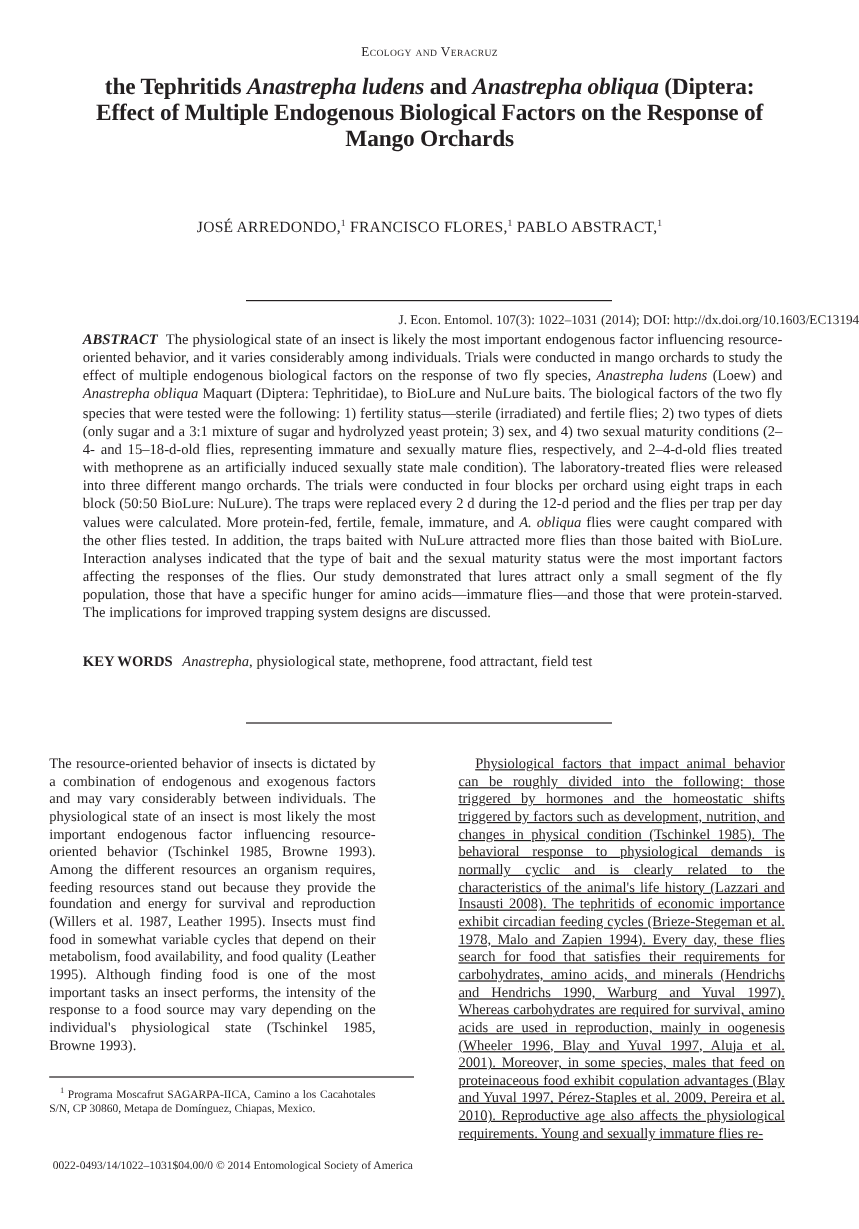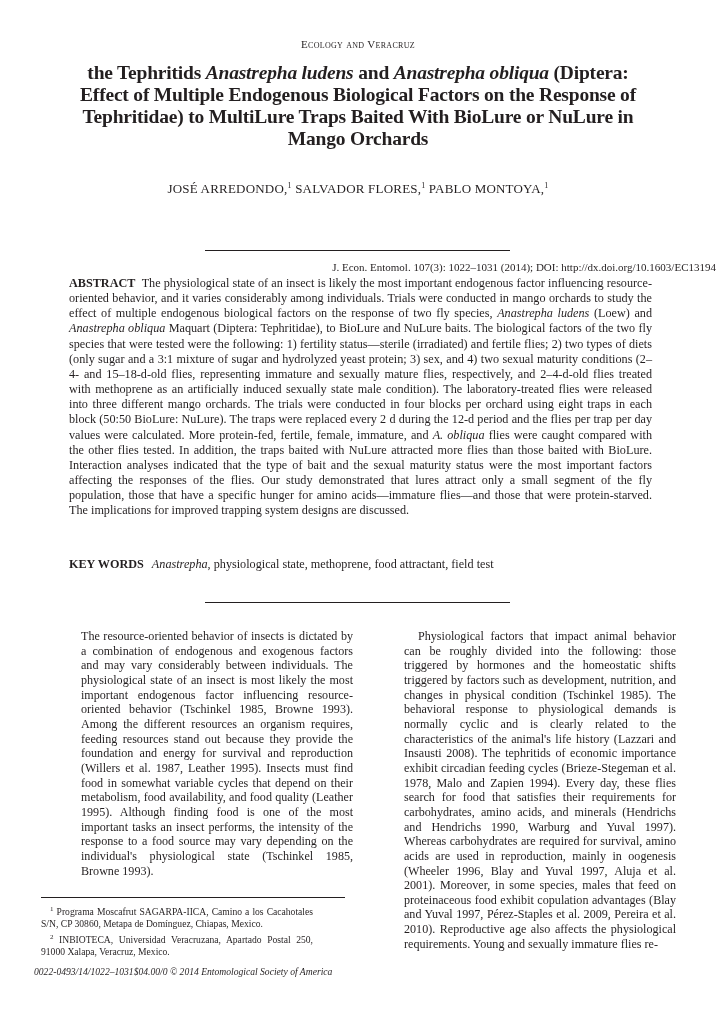--- a/index.html
+++ b/index.html
@@ -11,50 +11,49 @@
        font-weight:bold;font-size:19.5px;line-height:22px;letter-spacing:-0.2px;}
   .title i{font-weight:bold;}
   .authors{position:absolute;top:176px;left:0;width:716px;text-align:center;
        font-size:13px;line-height:19px;letter-spacing:0.2px;}
   .authors sup{font-size:8px;}
   .authors .and{font-variant:small-caps;font-size:11px;}
   .rule{position:absolute;height:1px;background:#231f20;}
   .citation{position:absolute;top:261px;left:0;width:716px;text-align:right;font-size:11px;}
   .abstract{position:absolute;top:276px;left:69px;width:583px;font-size:12.2px;
        line-height:15.15px;text-align:justify;}
-  .abstract .lbl{font-weight:bold;}
-  .keywords{position:absolute;top:557px;left:69px;width:583px;font-size:12.2px;}
+  .abstract .lbl{font-weight:bold;font-style:italic;}
+  .keywords{position:absolute;top:544px;left:69px;width:583px;font-size:12.2px;}
   .keywords .lbl{font-weight:bold;margin-right:8px;}
-  .col{position:absolute;top:629px;width:272px;font-size:12.1px;line-height:14.65px;text-align:justify;margin-left:40px;}
+  .col{position:absolute;top:629px;width:272px;font-size:12.1px;line-height:14.65px;text-align:justify;}
   .col.left{left:41px;}
-  .col.right{left:364px;}
+  .col.right{left:382px;text-decoration:underline;}
   .col p{margin:0;}
   .col.right p{text-indent:14px;}
   .footnotes{position:absolute;top:903px;left:41px;width:272px;font-size:9.6px;line-height:12.3px;text-align:justify;}
   .footnotes p{margin:0;text-indent:9px;}
   .footnotes sup{font-size:7px;}
-  .copyright{position:absolute;top:966px;left:34px;font-size:9.6px;white-space:nowrap;font-style:italic;}
+  .copyright{position:absolute;top:966px;left:44px;font-size:9.6px;white-space:nowrap;}
 </style>
 </head>
 <body>
 
 <div class="section-head">Ecology and Veracruz</div>
 
 <div class="title">
   <div><span>the Tephritids </span><i>Anastrepha ludens</i><span> and </span><i>Anastrepha obliqua</i><span> (Diptera:</span></div>
   <div>Effect of Multiple Endogenous Biological Factors on the Response of</div>
-  <div>Tephritidae) to MultiLure Traps Baited With BioLure or NuLure in</div>
   <div>Mango Orchards</div>
 </div>
 
 <div class="authors">
   <div>
     <span>JOSÉ ARREDONDO,</span><sup>1</sup>
-    <span>SALVADOR FLORES,</span><sup>1</sup>
-    <span>PABLO MONTOYA,</span><sup>1</sup>
+    <span>FRANCISCO FLORES,</span><sup>1</sup>
+    <span>PABLO ABSTRACT,</span><sup>1</sup>
   </div>
 </div>
 
 <div class="rule" style="top:250px;left:205px;width:305px;"></div>
 
 <div class="citation">J. Econ. Entomol. 107(3): 1022–1031 (2014); DOI: http://dx.doi.org/10.1603/EC13194</div>
 
 <div class="abstract">
   <span class="lbl">ABSTRACT</span>&nbsp;&nbsp;<span>The physiological state of an insect is likely the most important endogenous factor influencing resource-oriented behavior, and it varies considerably among individuals. Trials were conducted in mango orchards to study the effect of multiple endogenous biological factors on the response of two fly species, </span><i>Anastrepha ludens</i><span> (Loew) and </span><i>Anastrepha obliqua</i><span> Maquart (Diptera: Tephritidae), to BioLure and NuLure baits. The biological factors of the two fly species that were tested were the following: 1) fertility status—sterile (irradiated) and fertile flies; 2) two types of diets (only sugar and a 3:1 mixture of sugar and hydrolyzed yeast protein; 3) sex, and 4) two sexual maturity conditions (2–4- and 15–18-d-old flies, representing immature and sexually mature flies, respectively, and 2–4-d-old flies treated with methoprene as an artificially induced sexually state male condition). The laboratory-treated flies were released into three different mango orchards. The trials were conducted in four blocks per orchard using eight traps in each block (50:50 BioLure: NuLure). The traps were replaced every 2 d during the 12-d period and the flies per trap per day values were calculated. More protein-fed, fertile, female, immature, and </span><i>A. obliqua</i><span> flies were caught compared with the other flies tested. In addition, the traps baited with NuLure attracted more flies than those baited with BioLure. Interaction analyses indicated that the type of bait and the sexual maturity status were the most important factors affecting the responses of the flies. Our study demonstrated that lures attract only a small segment of the fly population, those that have a specific hunger for amino acids—immature flies—and those that were protein-starved. The implications for improved trapping system designs are discussed.</span>
 </div>
@@ -70,16 +69,15 @@
 </div>
 
 <div class="col right">
   <p>Physiological factors that impact animal behavior can be roughly divided into the following: those triggered by hormones and the homeostatic shifts triggered by factors such as development, nutrition, and changes in physical condition (Tschinkel 1985). The behavioral response to physiological demands is normally cyclic and is clearly related to the characteristics of the animal's life history (Lazzari and Insausti 2008). The tephritids of economic importance exhibit circadian feeding cycles (Brieze-Stegeman et al. 1978, Malo and Zapien 1994). Every day, these flies search for food that satisfies their requirements for carbohydrates, amino acids, and minerals (Hendrichs and Hendrichs 1990, Warburg and Yuval 1997). Whereas carbohydrates are required for survival, amino acids are used in reproduction, mainly in oogenesis (Wheeler 1996, Blay and Yuval 1997, Aluja et al. 2001). Moreover, in some species, males that feed on proteinaceous food exhibit copulation advantages (Blay and Yuval 1997, Pérez-Staples et al. 2009, Pereira et al. 2010). Reproductive age also affects the physiological requirements. Young and sexually immature flies re-</p>
 </div>
 
 <div class="rule" style="top:897px;left:41px;width:304px;"></div>
 
 <div class="footnotes">
   <p><sup>1</sup><span> Programa Moscafrut SAGARPA-IICA, Camino a los Cacahotales S/N, CP 30860, Metapa de Domínguez, Chiapas, Mexico.</span></p>
-  <p><sup>2</sup><span> INBIOTECA, Universidad Veracruzana, Apartado Postal 250, 91000 Xalapa, Veracruz, Mexico.</span></p>
 </div>
 
 <div class="copyright">0022-0493/14/1022–1031$04.00/0 © 2014 Entomological Society of America</div>
 
 </body></html>

